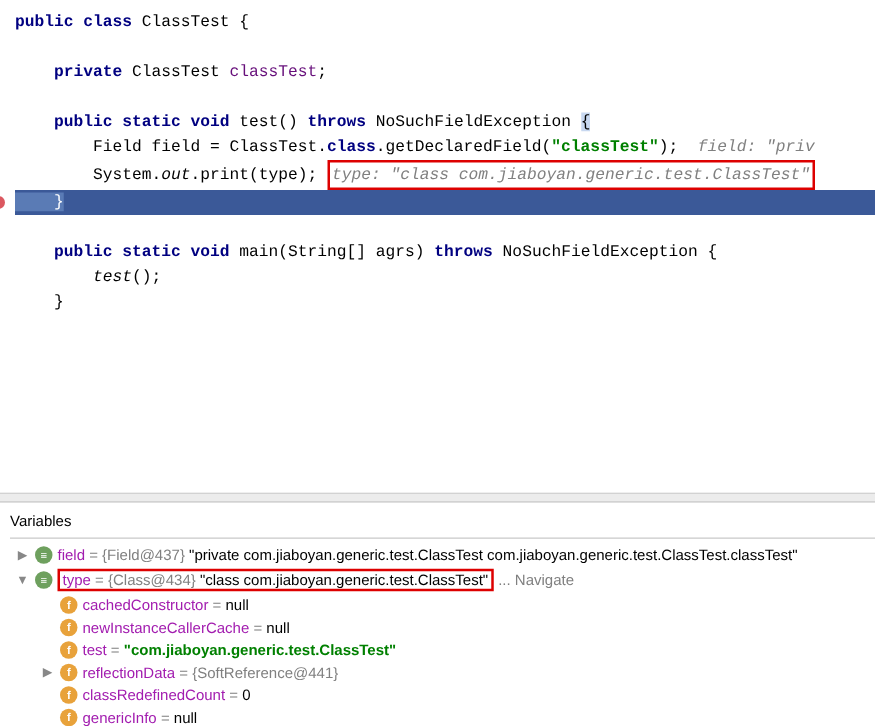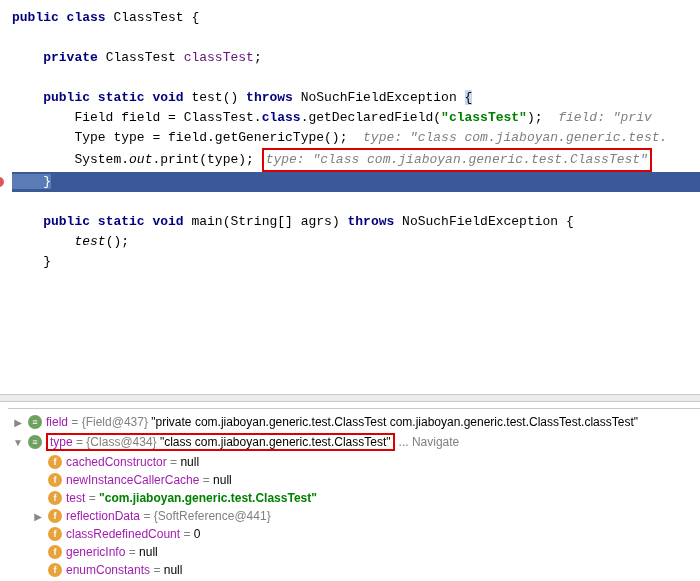--- a/index.html
+++ b/index.html
@@ -35,37 +35,37 @@
 </head>
 <body>
 
 <div class="editor">
   <div class="line"><span class="kw">public class</span><span> ClassTest {</span></div>
   <div class="line"> </div>
   <div class="line">    <span class="kw">private</span><span> ClassTest </span><span class="field-name">classTest</span><span>;</span></div>
   <div class="line"> </div>
   <div class="line">    <span class="kw">public static void</span><span> test() </span><span class="kw">throws</span><span> NoSuchFieldException </span><span class="brace-hl">{</span></div>
   <div class="line"><span>        Field field = ClassTest.</span><span class="kw">class</span><span>.getDeclaredField(</span><span class="str">"classTest"</span><span>);  </span><span class="cmt">field: "priv</span></div>
-  <div class="line"><span>        Type type = field.getGenericType();  </span><span class="cmt">type: "class com.jiaboyan.generic.test.</span></div>
   <div class="line"><span>        System.</span><span class="static-field">out</span><span>.print(type); </span><span class="red-box"><span class="cmt">type: "class com.jiaboyan.generic.test.ClassTest"</span></span></div>
   <div class="breakpoint-line">
     <div class="breakpoint-wrap">
       <span class="gutter-bp" style="top:5px;"></span>
       <div class="line"><span class="brace-hl" style="background:#5a7bb5;">    }</span></div>
     </div>
   </div>
   <div class="line"> </div>
   <div class="line">    <span class="kw">public static void</span><span> main(String[] agrs) </span><span class="kw">throws</span><span> NoSuchFieldException {</span></div>
   <div class="line"><span>        </span><span class="static-field">test</span><span>();</span></div>
   <div class="line"><span>    }</span></div>
 </div>
 
 <div class="divider"></div>
 
 <div class="vars-panel">
+  <div class="vars-title">Variables</div>
   <div style="border-top:1px solid #c9c9c9;margin:2px 0 4px 0;"></div>
 
   <div class="var-row">
     <span class="twisty">▶</span>
     <span class="var-icon" style="background:#6ea05e;">≡</span>
     <span><span class="var-name">field</span><span class="var-meta"> = {Field@437} </span><span class="var-val">"private com.jiaboyan.generic.test.ClassTest com.jiaboyan.generic.test.ClassTest.classTest"</span></span>
   </div>
 
   <div class="var-row">
     <span class="twisty-open">▼</span>

